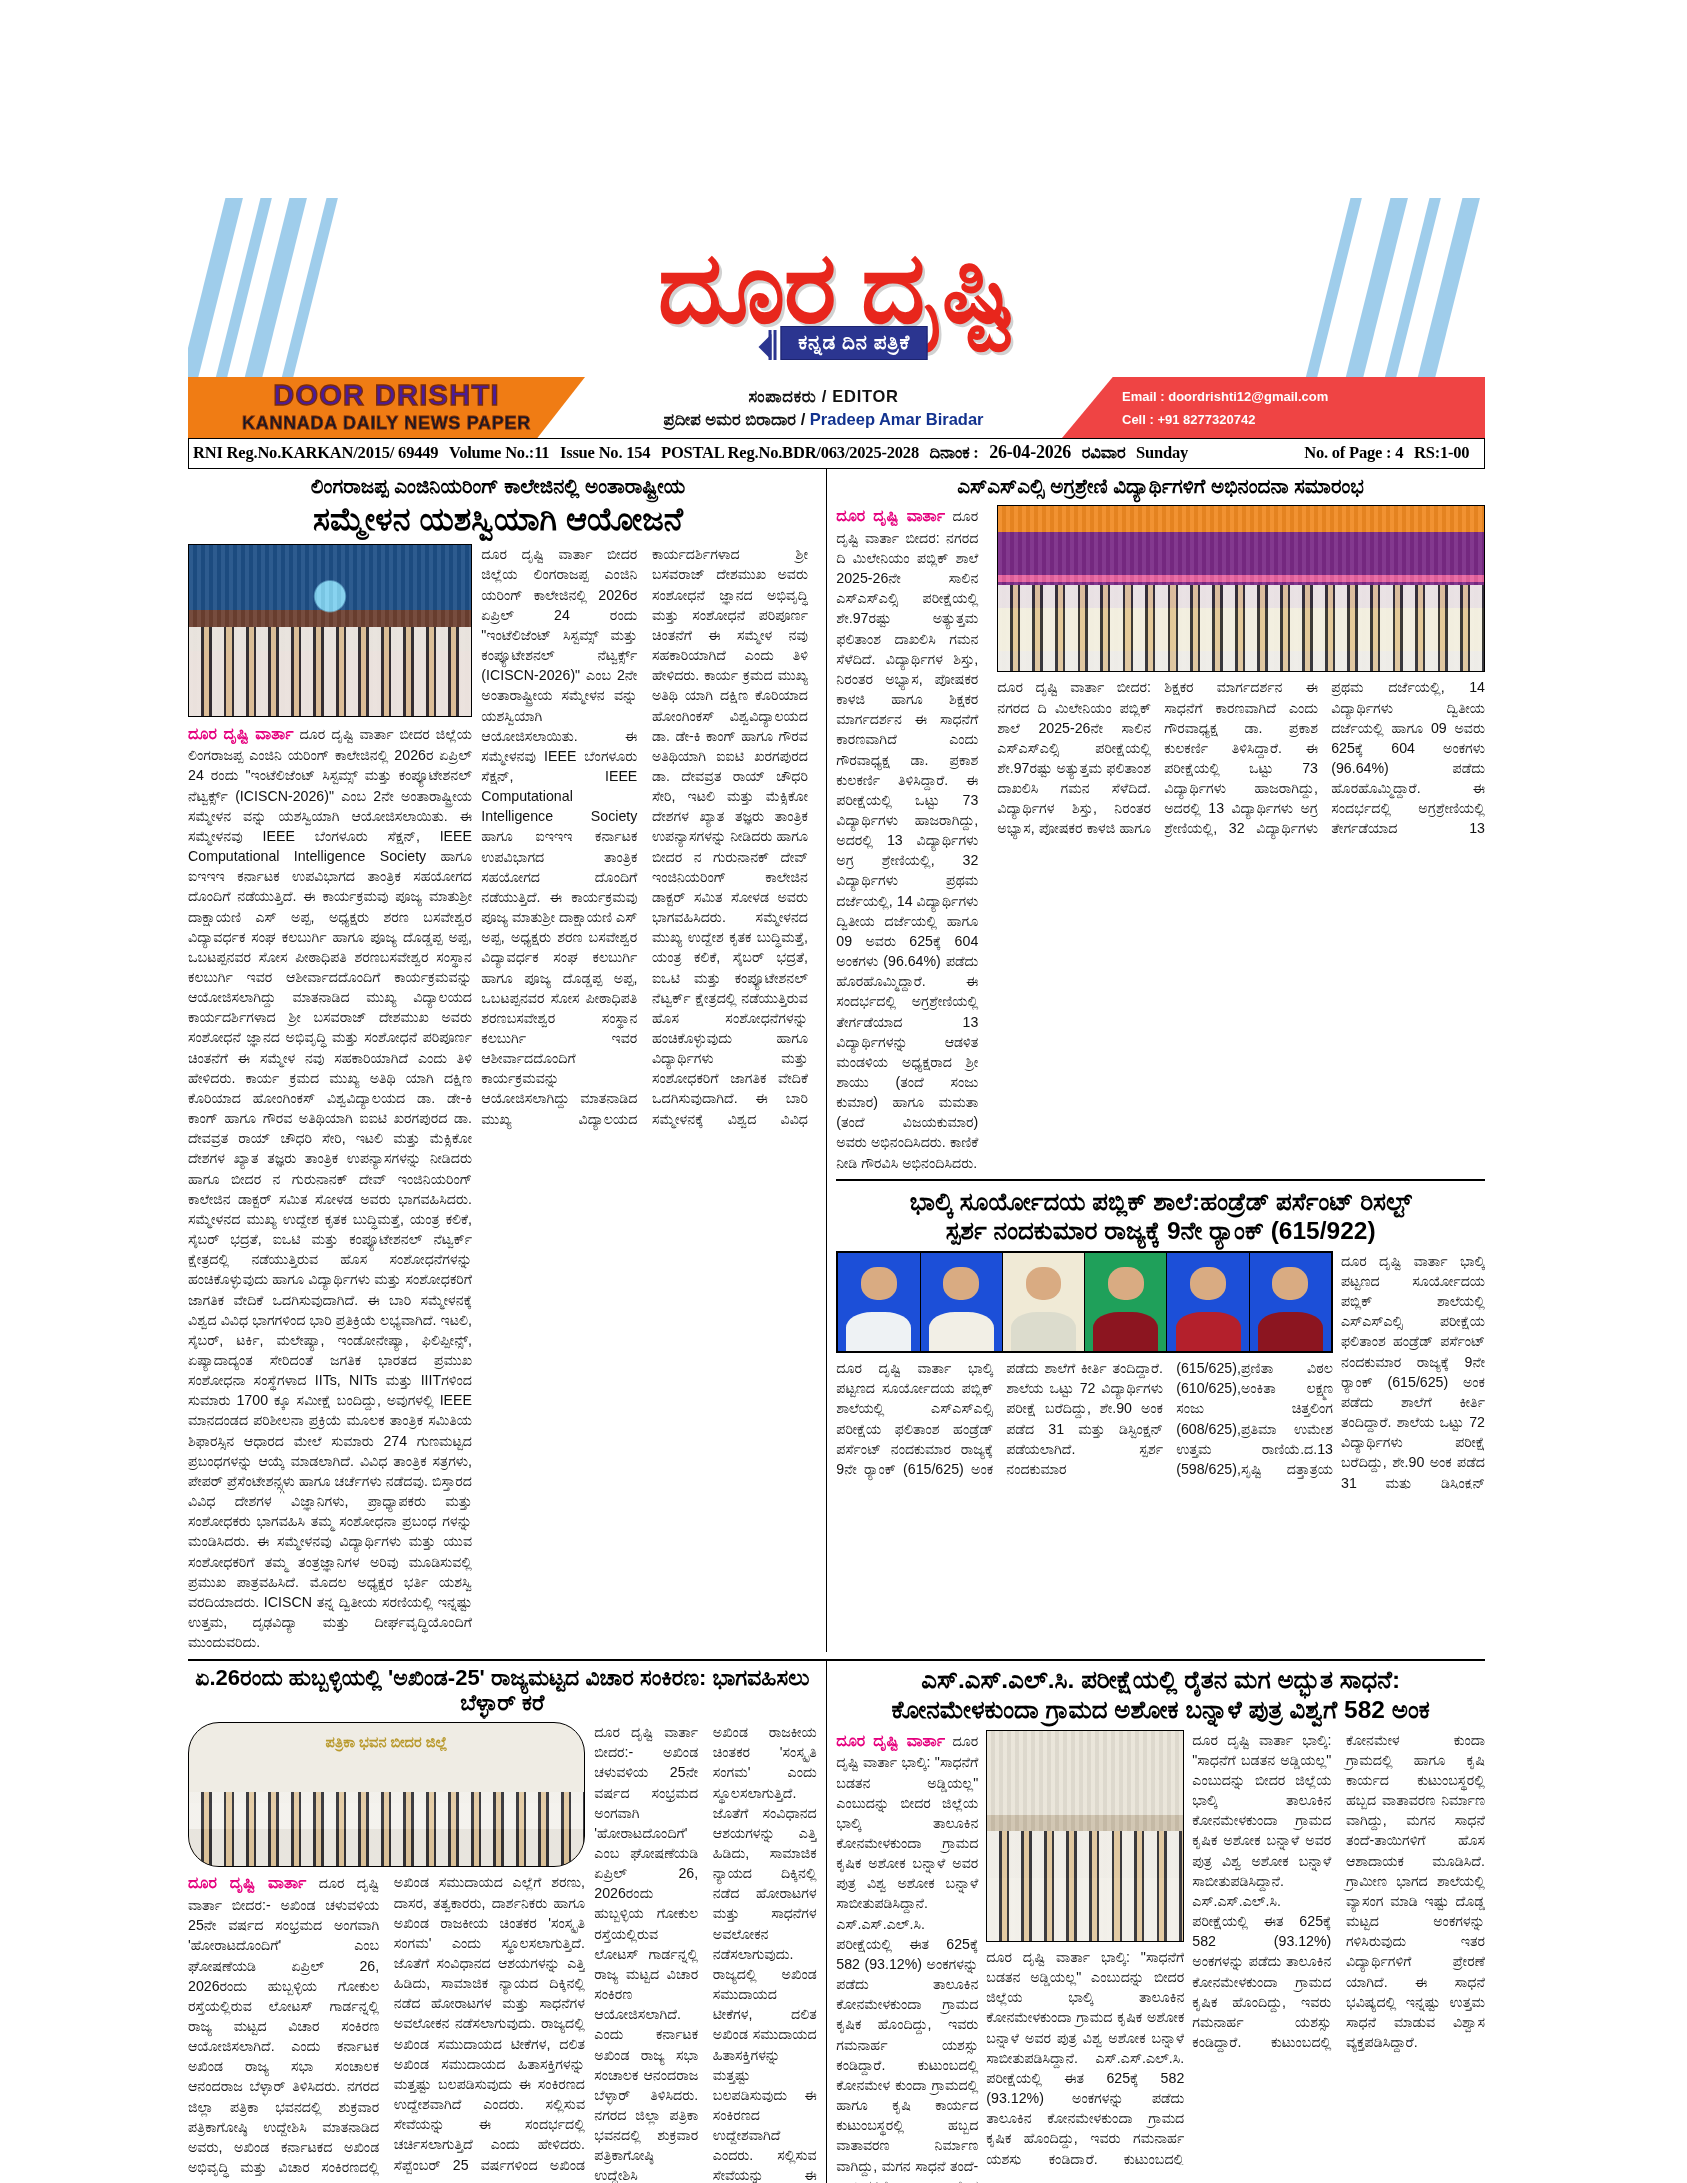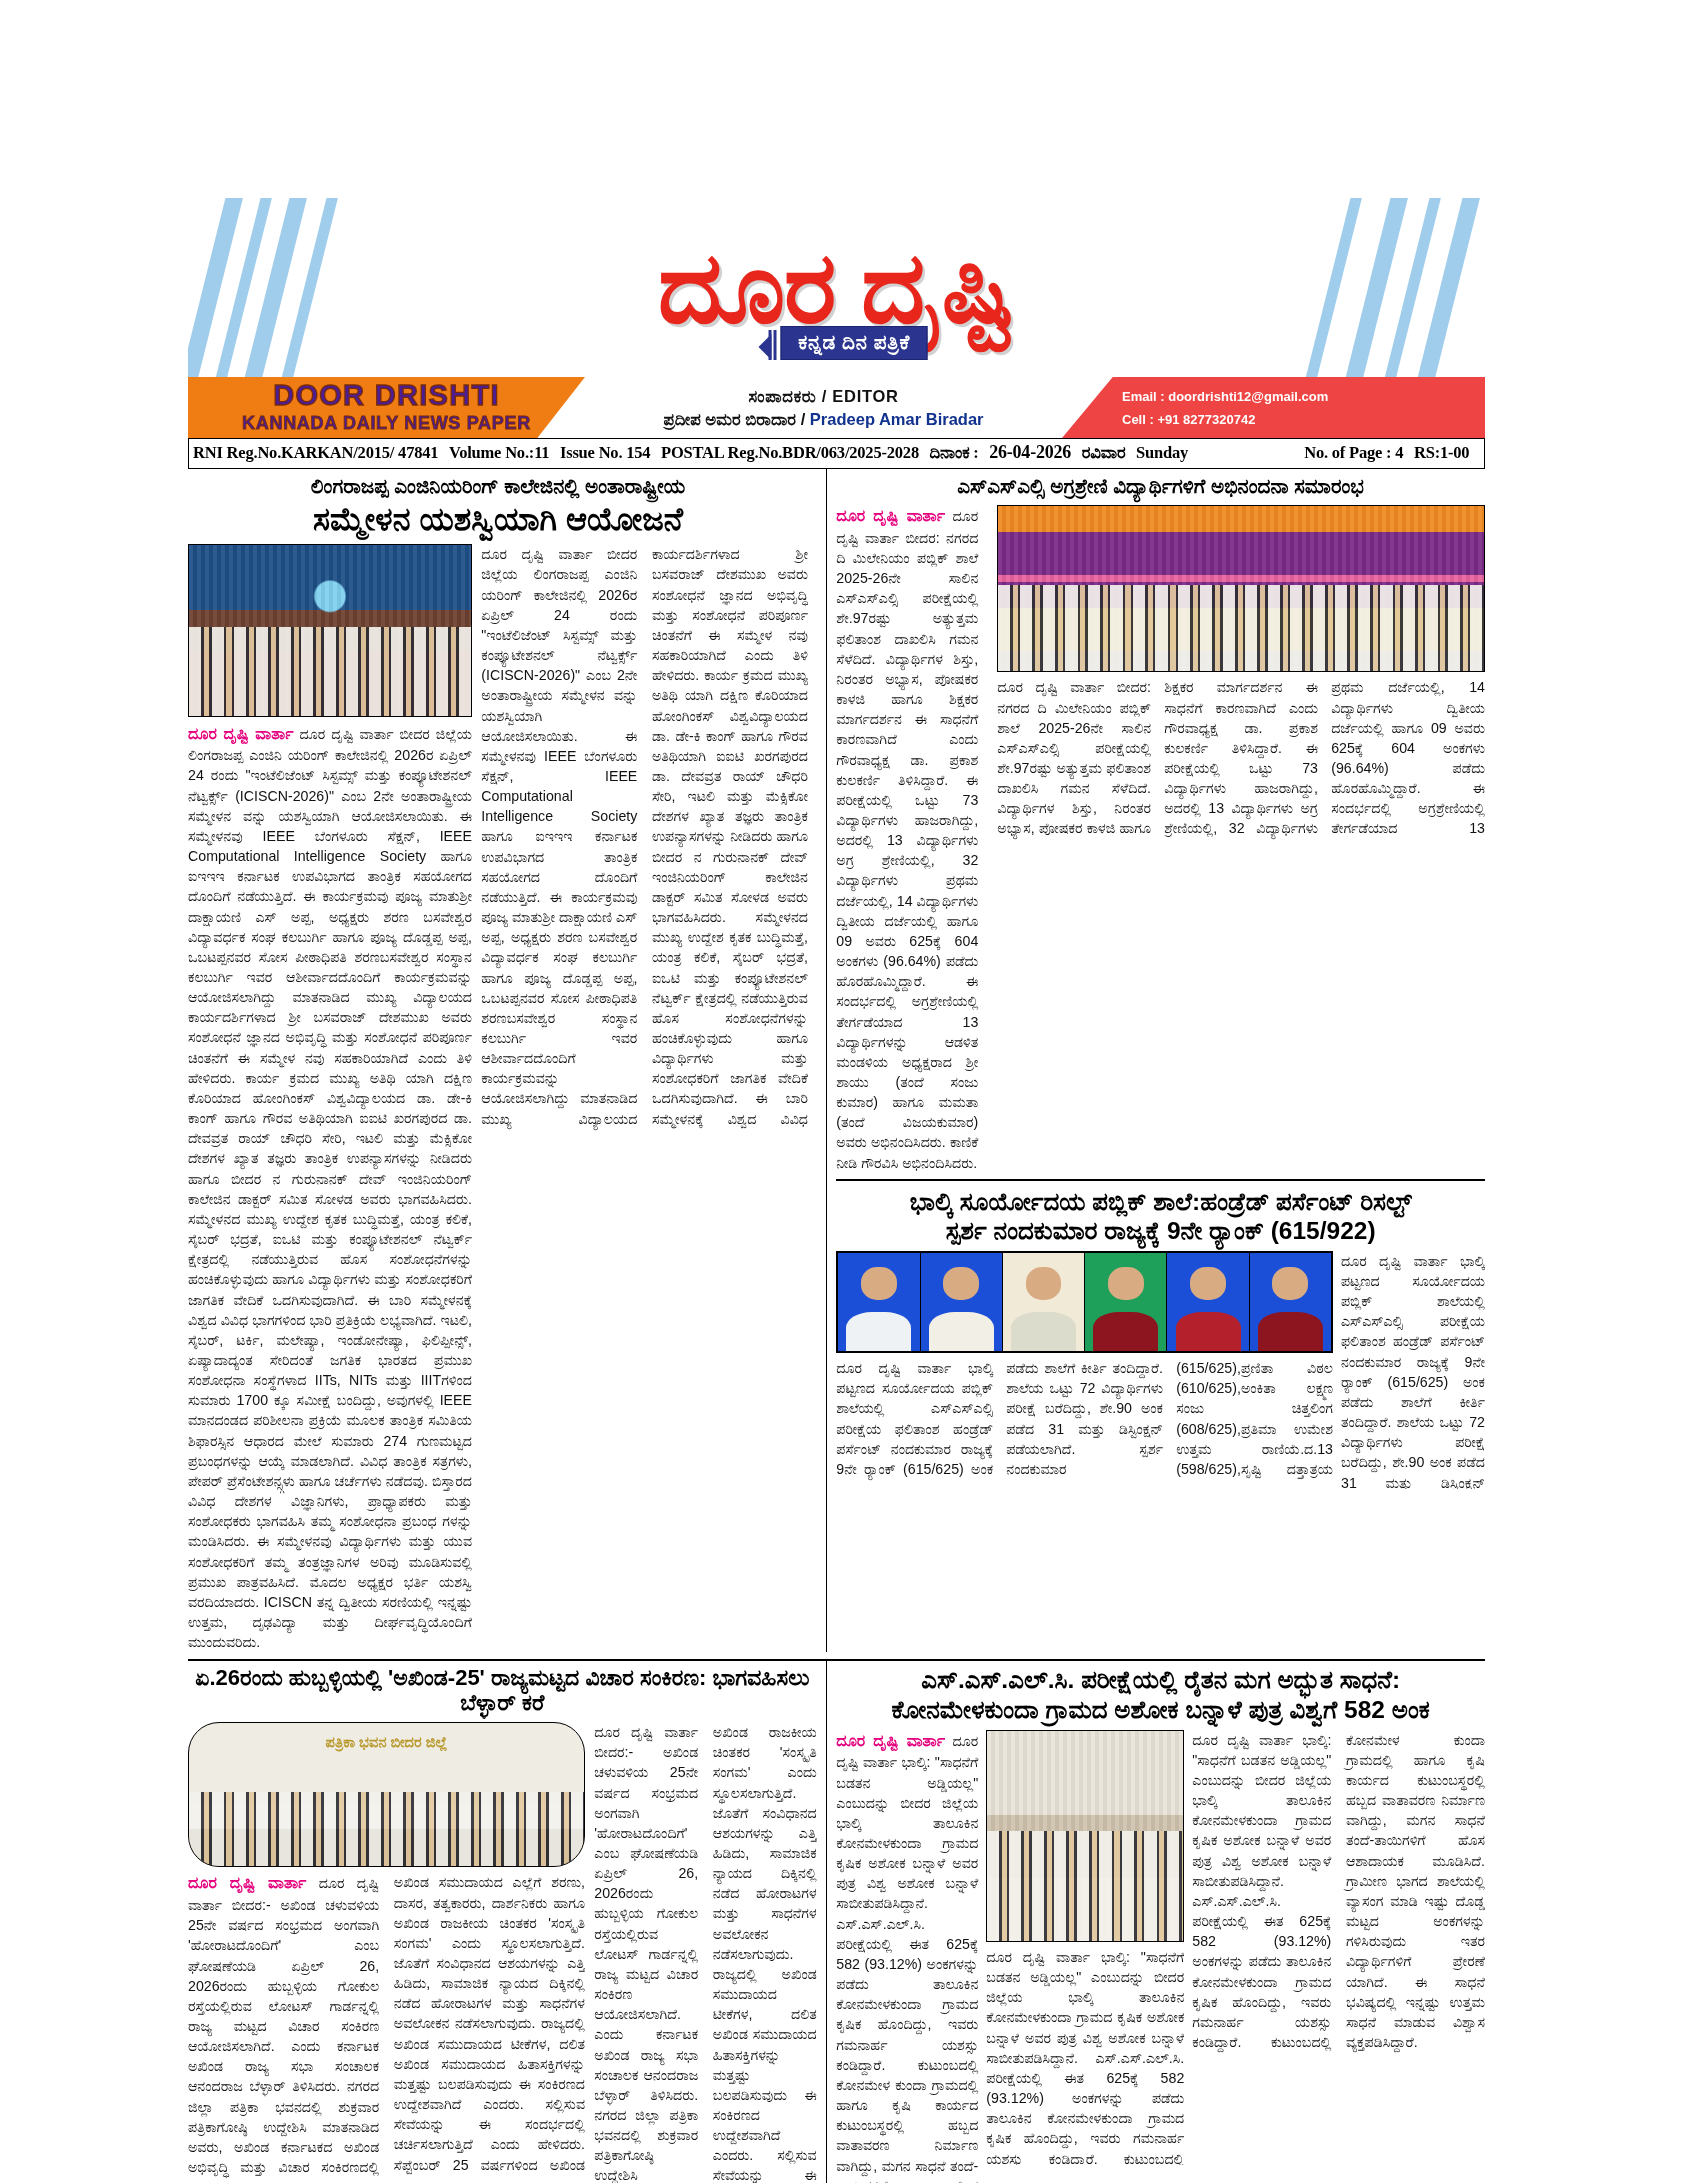--- a/index.html
+++ b/index.html
@@ -49,21 +49,21 @@
     width:397px;background:#f07c14;position:relative;
     display:flex;flex-direction:column;justify-content:center;align-items:center;
     clip-path:polygon(0 0,100% 0,88% 100%,0 100%);
   }
   .bb-left .l1{
     font-family:"Liberation Sans",sans-serif;font-weight:bold;font-size:29px;
     color:#4c1d95;-webkit-text-stroke:1.3px #7a2b06;letter-spacing:1.3px;line-height:1;
   }
   .bb-left .l2{
     font-family:"Liberation Sans",sans-serif;font-weight:bold;font-size:18px;
-    color:#4c1d95;-webkit-text-stroke:0.9px #7a2b06;letter-spacing:0.7px;margin-top:3.3px;
+    color:#0f172a;-webkit-text-stroke:0.9px #7a2b06;letter-spacing:0.7px;margin-top:3.3px;
   }
   .bb-mid{
     flex:1;background:#ffffff;display:flex;flex-direction:column;
     justify-content:center;align-items:center;font-family:"Liberation Sans",sans-serif;
   }
   .bb-mid .m1{font-size:16.5px;color:#111;font-weight:bold;letter-spacing:0.7px;}
   .bb-mid .m2{font-size:16.5px;color:#111;font-weight:bold;margin-top:4px;}
   .bb-mid .m2 b{color:#12328f;}
   .bb-right{
     width:423px;background:#ef4444;color:#fff;position:relative;
@@ -191,21 +191,21 @@
         <b>Pradeep Amar Biradar</b>
       </div>
     </div>
     <div class="bb-right">
       <div class="r1">Email : doordrishti12@gmail.com</div>
       <div class="r2">Cell : +91 8277320742</div>
     </div>
   </div>
 
   <div class="infobar">
-    <span>RNI Reg.No.KARKAN/2015/ 47841</span>
+    <span>RNI Reg.No.KARKAN/2015/ 69449</span>
     <span>Volume No.:11</span>
     <span>Issue No. 154</span>
     <span>POSTAL Reg.No.BDR/063/2025-2028</span>
     <span>ದಿನಾಂಕ :</span>
     <span class="big">26-04-2026</span>
     <span>ರವಿವಾರ</span>
     <span>Sunday</span>
     <span class="spacer"></span>
     <span>No. of  Page : 4</span>
     <span>RS:1-00</span>

